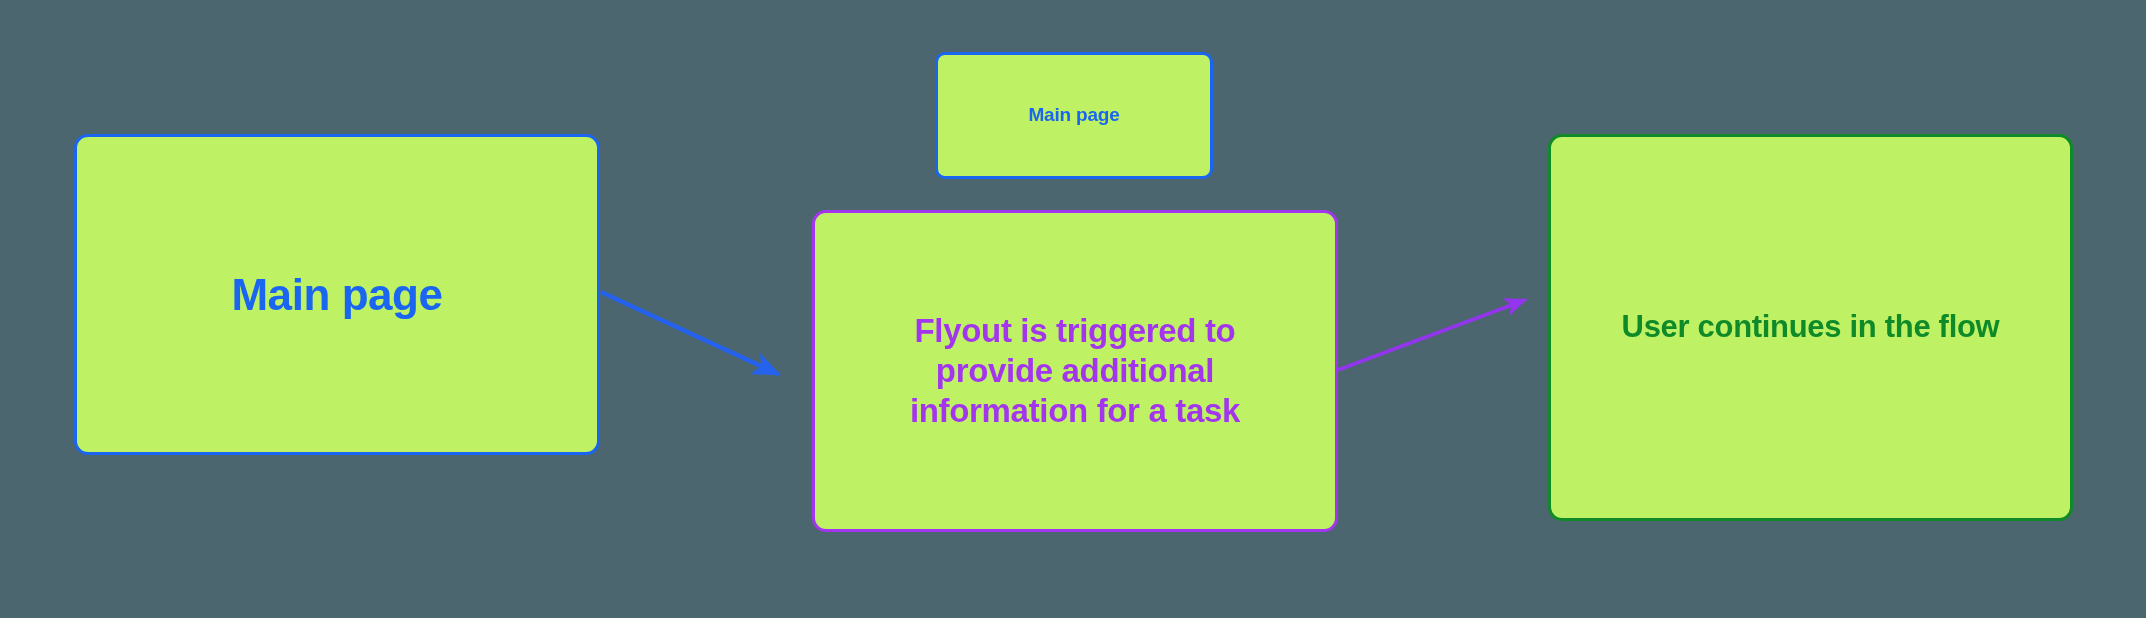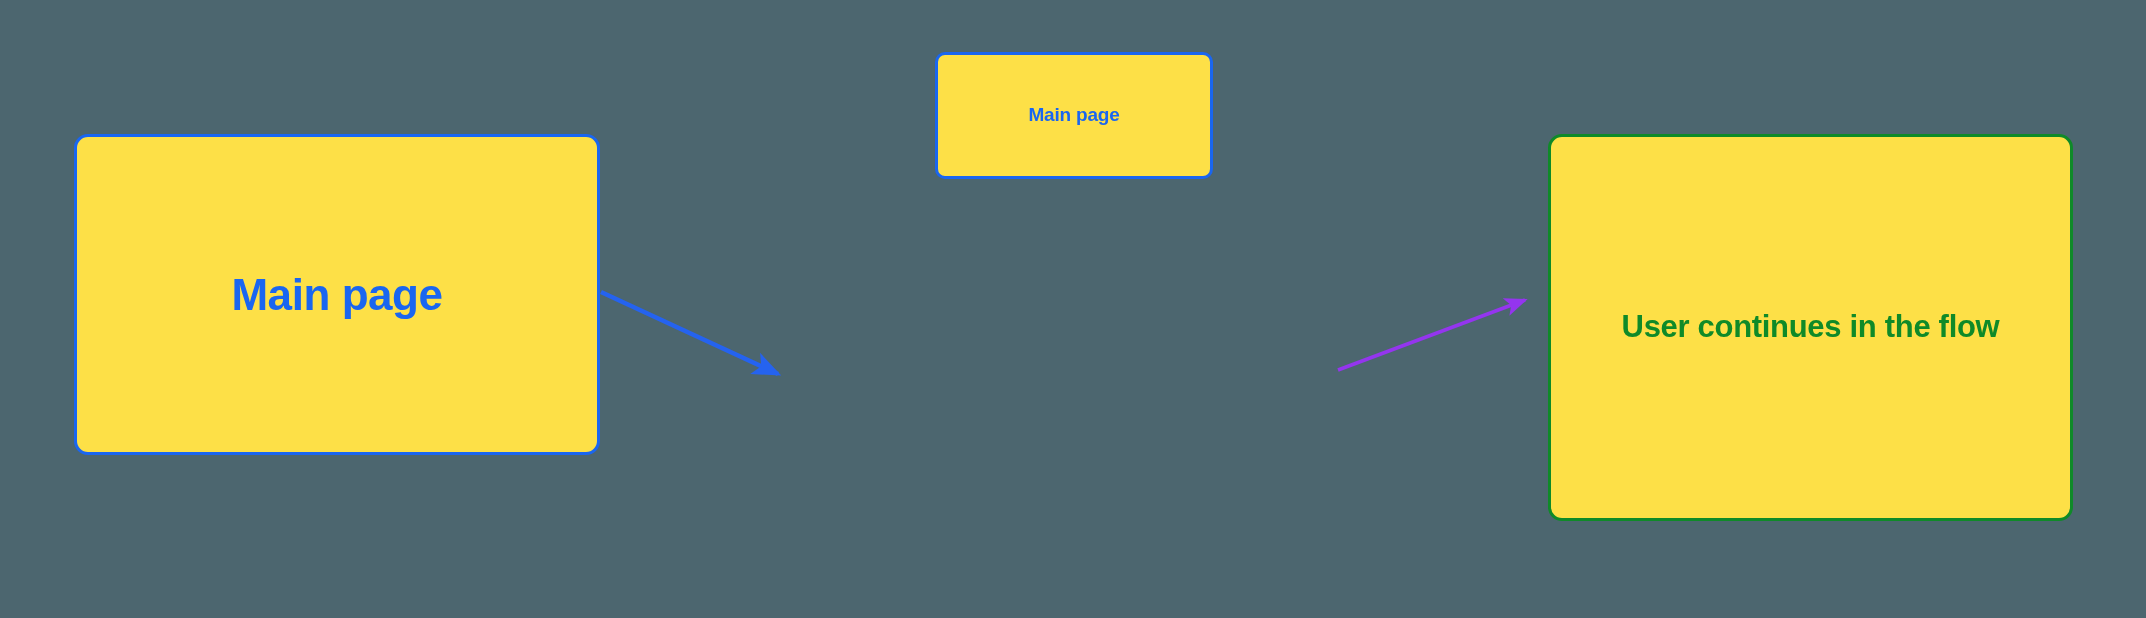--- a/index.html
+++ b/index.html
@@ -14,21 +14,21 @@
   #canvas {
     position: relative;
     width: 2146px;
     height: 618px;
     background: #4c666f;
     overflow: hidden;
   }
   .node {
     position: absolute;
     box-sizing: border-box;
-    background: #fde047;
+    background: #bef264;
     border-style: solid;
     border-width: 3px;
     border-radius: 14px;
     display: flex;
     align-items: center;
     justify-content: center;
     text-align: center;
   }
   .node-label {
     font-weight: bold;
@@ -115,18 +115,23 @@
   </svg>
 
   <div class="node" id="node-main-page-large" style="border-color:#1a66f0;">
     <span class="node-label" style="color:#1a66f0;">Main page</span>
   </div>
 
   <div class="node" id="node-main-page-small" style="border-color:#1a66f0;">
     <span class="node-label" style="color:#1a66f0;">Main page</span>
   </div>
 
+  <div class="node" id="node-flyout" style="border-color:#a335ee;">
+    <span class="node-label" style="color:#a335ee;">Flyout is triggered to
+provide additional
+information for a task</span>
+  </div>
 
   <div class="node" id="node-continue" style="border-color:#0f8a28;">
     <span class="node-label" style="color:#0f8a28;">User continues in the flow</span>
   </div>
 
 </div>
 
 </body></html>

